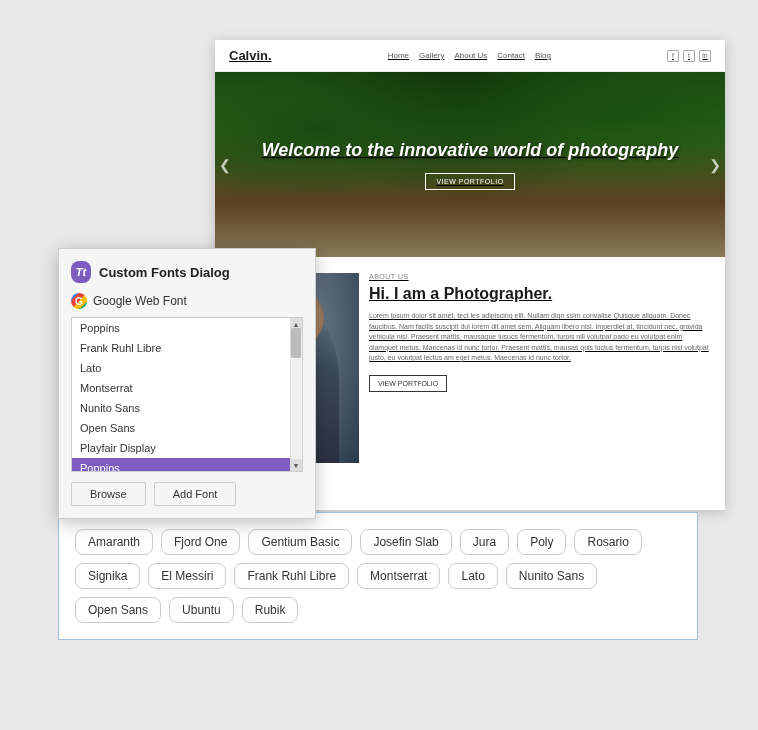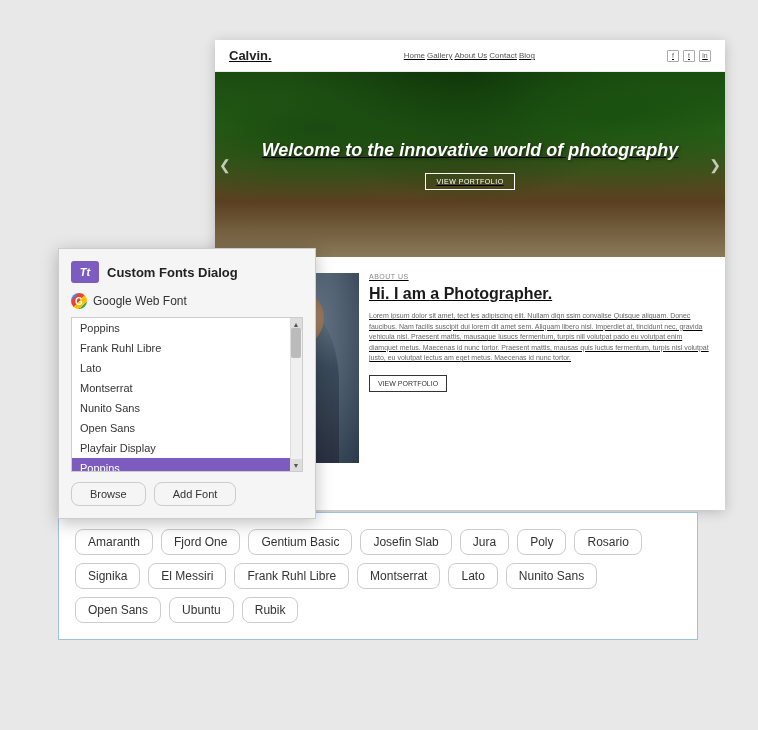--- a/index.html
+++ b/index.html
@@ -36,21 +36,21 @@
       height: 32px;
       border-bottom: 1px solid #eee;
     }
     .site-logo {
       font-weight: 700;
       font-size: 13px;
       color: #222;
     }
     .site-nav-links {
       display: flex;
-      gap: 2px;
+      gap: 10px;
     }
     .site-nav-link {
       font-size: 8px;
       color: #555;
     }
     .site-nav-icons {
       display: flex;
       gap: 4px;
     }
     .site-nav-icon {
@@ -221,24 +221,24 @@
       z-index: 10;
       padding: 12px;
     }
     .dialog-header {
       display: flex;
       align-items: center;
       gap: 8px;
       margin-bottom: 10px;
     }
     .dialog-icon {
-      width: 28px;
+      width: 20px;
       height: 22px;
       background: #7c5cbf;
-      border-radius: 3px;
+      border-radius: 8px;
       display: flex;
       align-items: center;
       justify-content: center;
       color: #fff;
       font-size: 11px;
       font-weight: 700;
       font-style: italic;
     }
     .dialog-title {
       font-size: 13px;
@@ -330,21 +330,21 @@
       display: flex;
       gap: 8px;
     }
     .dialog-btn {
       padding: 5px 18px;
       border: 1px solid #ccc;
       background: #f5f5f5;
       font-size: 11px;
       cursor: pointer;
       color: #333;
-      border-radius: 8px;
+      border-radius: 2px;
     }
 
     
     .font-tags-panel {
       position: absolute;
       top: 512px;
       left: 58px;
       width: 640px;
       background: #fff;
       border: 1px solid #a0c0e0;

